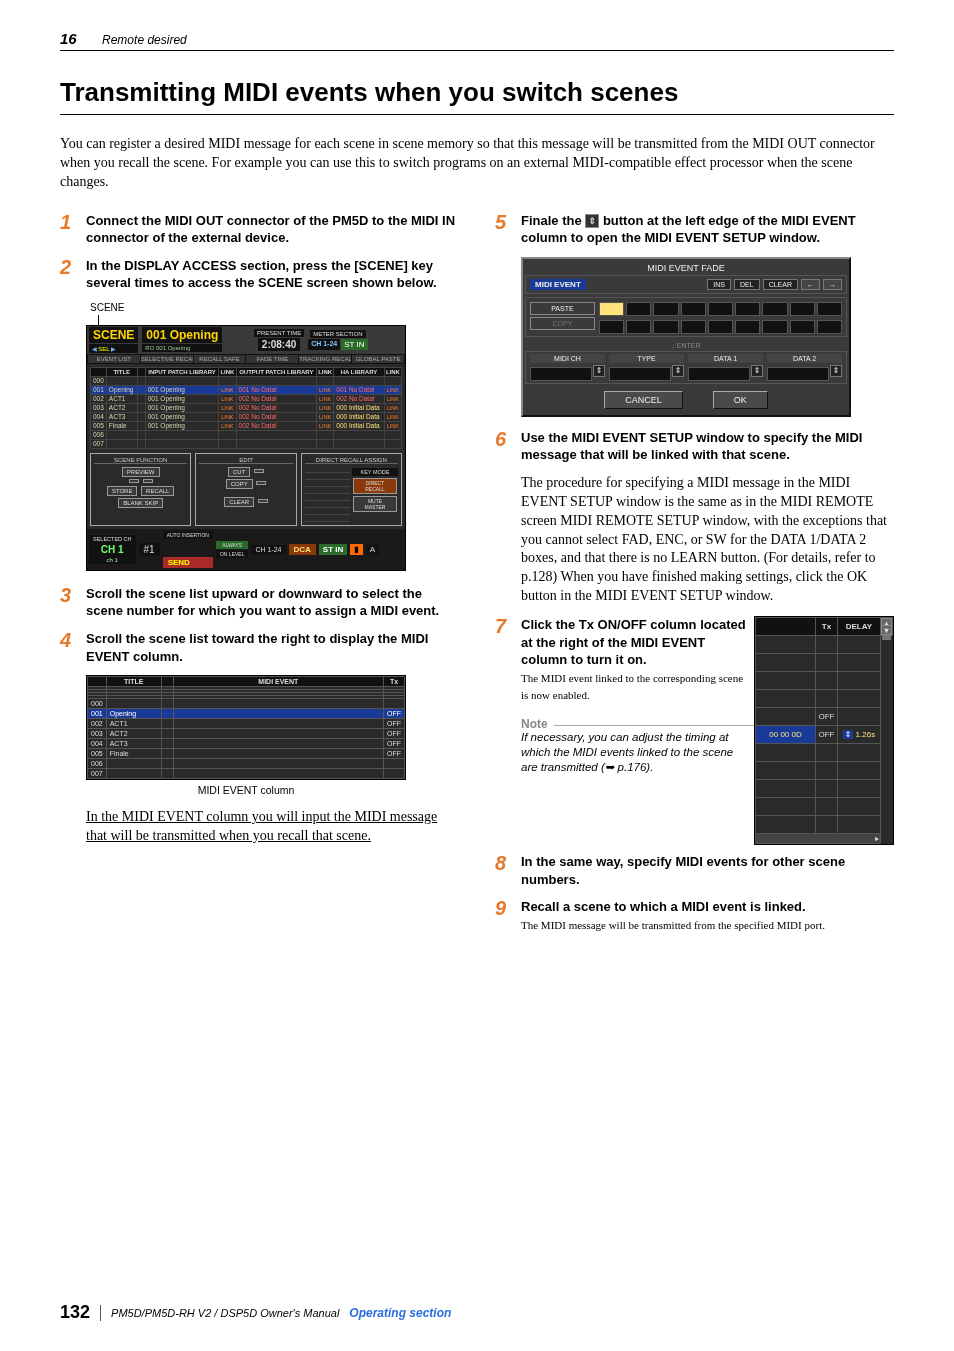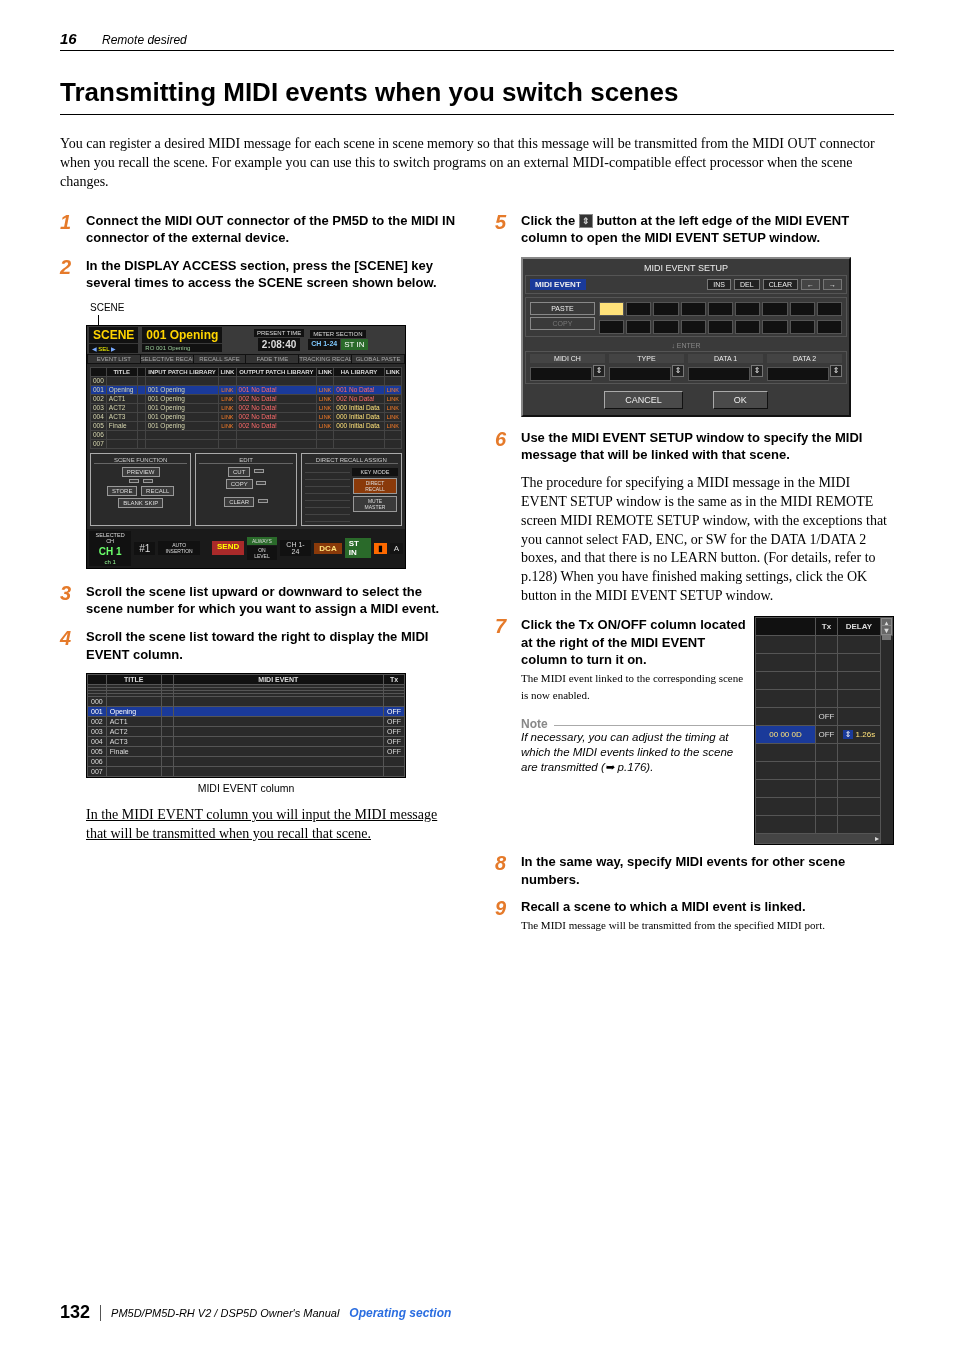--- a/index.html
+++ b/index.html
@@ -463,21 +463,21 @@
           </div>
         </div>
       </div>
       <div class="scene-bottom">
         <div style="display:flex;flex-direction:column;">
           <div class="blk" style="font-size:5.5px;">SELECTED CH</div>
           <div class="blk ch-green">CH 1</div>
           <div class="blk" style="font-size:6px;color:#9f9;">ch 1</div>
         </div>
         <div class="num">#1</div>
-        <div style="display:flex;flex-direction:row;gap:12px;">
+        <div style="display:flex;flex-direction:column;gap:18px;">
           <div class="blk" style="font-size:5px;">AUTO INSERTION</div>
           <div class="send">SEND</div>
         </div>
         <div style="display:flex;flex-direction:column;gap:1px;">
           <div class="blk" style="background:#2a6a2a;font-size:5px;">ALWAYS</div>
           <div class="blk" style="font-size:5px;">ON LEVEL</div>
         </div>
         <div class="blk ch-lbl">CH 1-24</div>
         <div class="dca">DCA</div>
         <div class="stin2">ST IN</div>
@@ -600,26 +600,26 @@
     <div class="caption" style="margin-left:26px;width:320px;">MIDI EVENT column</div>
 
     <p class="body-para" style="margin-top:12px;text-decoration:underline;">In the MIDI EVENT column you will input the MIDI message that will be transmitted when you recall that scene.</p>
   </div>
 
   <div class="col">
 
     <div class="step">
       <div class="step-num">5</div>
       <div class="step-text">
-        <span>Click the </span><span class="inline-icon">⇕</span><span> button at the left edge of the MIDI EVENT column to open the MIDI EVENT SETUP window.</span>
+        <span>Finale the </span><span class="inline-icon">⇕</span><span> button at the left edge of the MIDI EVENT column to open the MIDI EVENT SETUP window.</span>
       </div>
     </div>
 
     <div class="setup-shot">
-      <div class="setup-title">MIDI EVENT SETUP</div>
+      <div class="setup-title">MIDI EVENT FADE</div>
       <div class="setup-row">
         <div class="lbl">MIDI EVENT</div>
         <div class="flex-fill">
           <div class="button-sm dark">INS</div>
           <div class="button-sm dark">DEL</div>
           <div class="button-sm dark">CLEAR</div>
           <div class="button-sm">←</div>
           <div class="button-sm">→</div>
         </div>
       </div>

